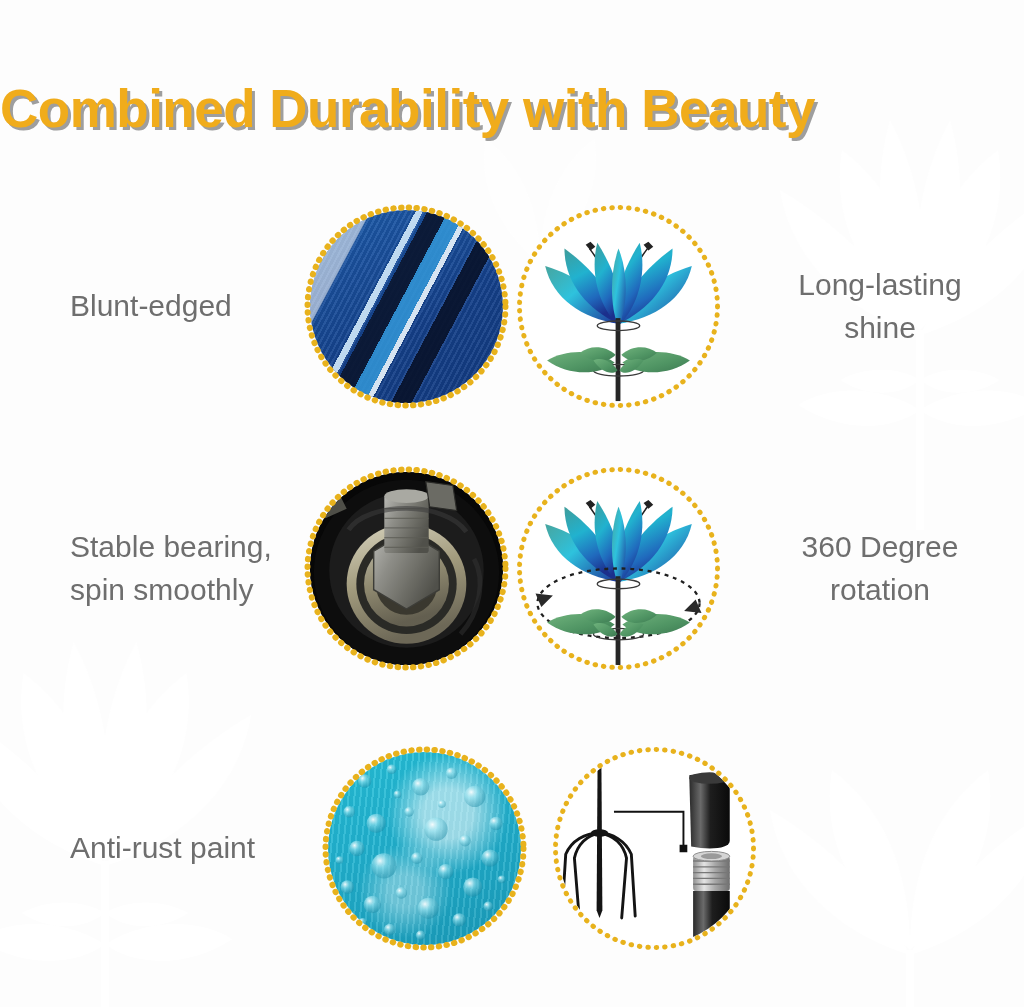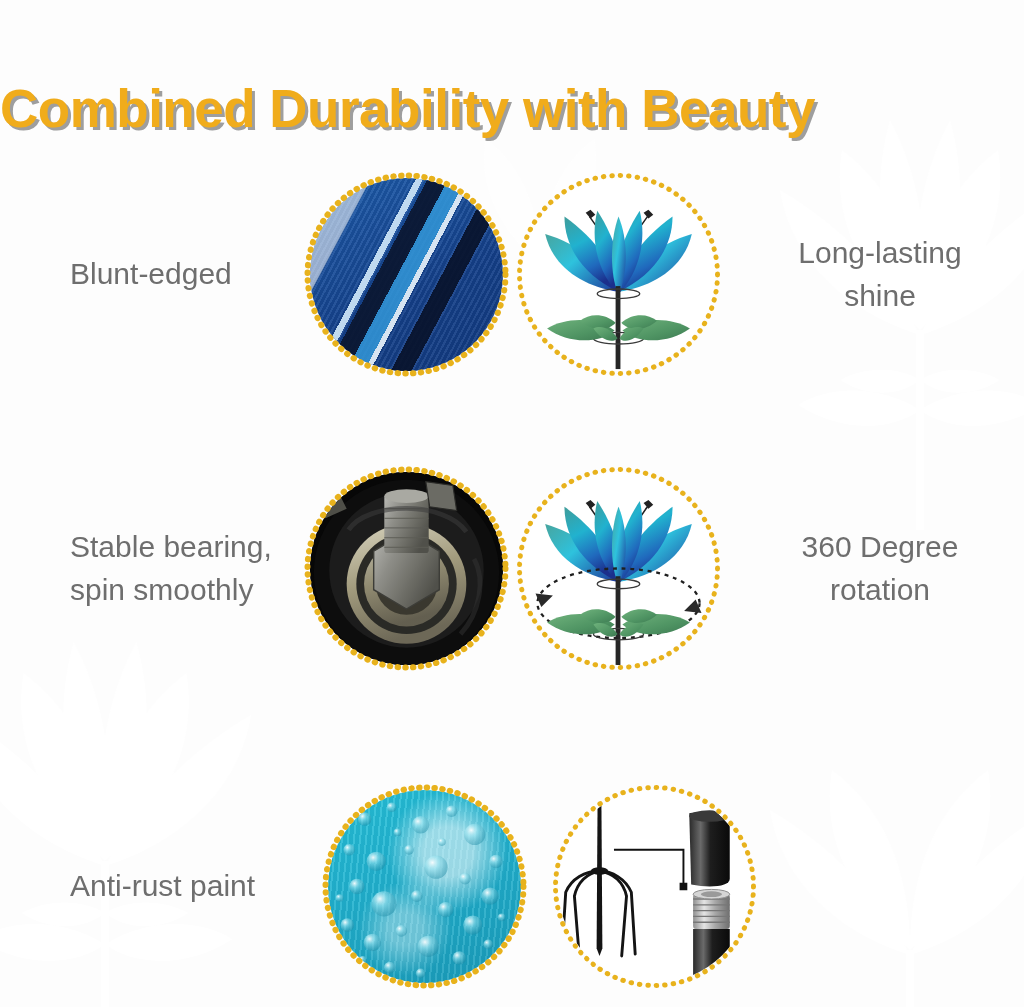--- a/index.html
+++ b/index.html
@@ -60,23 +60,23 @@
   }
   .row {
     position: absolute;
     left: 0;
     width: 1024px;
     height: 220px;
     display: flex;
     flex-direction: row;
     align-items: center;
   }
-  .row-1 { top: 164px; }
+  .row-1 { top: 196px; }
   .row-2 { top: 458px; }
-  .row-3 { top: 776px; gap: 18px; }
+  .row-3 { top: 738px; gap: 18px; }
 
   .cell-text {
     width: 300px;
     flex: 0 0 300px;
     color: #6e6e6e;
     font-size: 30px;
     line-height: 1.45;
   }
   .cell-text.left  { text-align: left;  padding-left: 70px;  box-sizing: border-box; }
   .cell-text.right { text-align: center;  padding-left: 12px;  box-sizing: border-box; }

